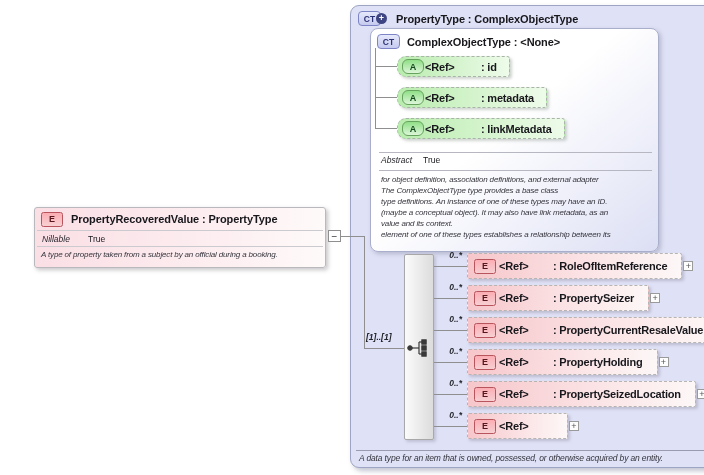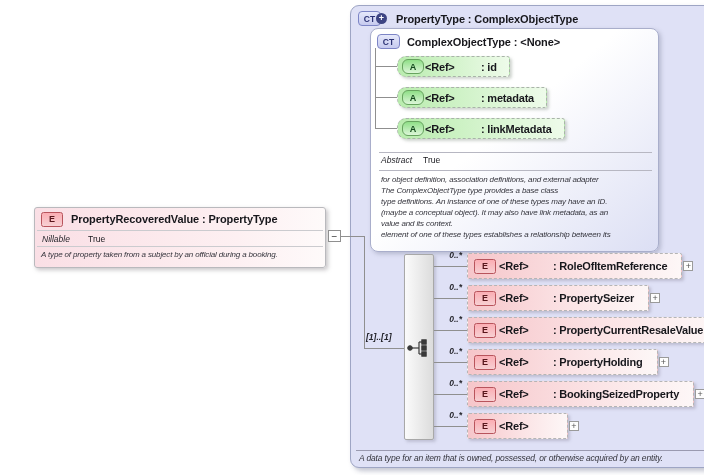--- a/index.html
+++ b/index.html
@@ -221,21 +221,21 @@
     <span class="el-ref">&lt;Ref&gt;</span>
     <span class="el-name">: PropertyHolding</span>
     <span class="plus-box">+</span>
   </div>
 
   <div class="hline" style="left:402px;top:394px;width:33px"></div>
   <div class="occurs" style="left:400px;top:378px">0..*</div>
   <div class="el-row" style="top:381px">
     <span class="icon-e">E</span>
     <span class="el-ref">&lt;Ref&gt;</span>
-    <span class="el-name">: BookingSeizedProperty</span>
+    <span class="el-name">: PropertySeizedLocation</span>
     <span class="plus-box">+</span>
   </div>
 
   <div class="hline" style="left:402px;top:426px;width:33px"></div>
   <div class="occurs" style="left:400px;top:410px">0..*</div>
   <div class="el-row" style="top:413px">
     <span class="icon-e">E</span>
     <span class="el-ref">&lt;Ref&gt;</span>
     <span class="plus-box">+</span>
   </div>

